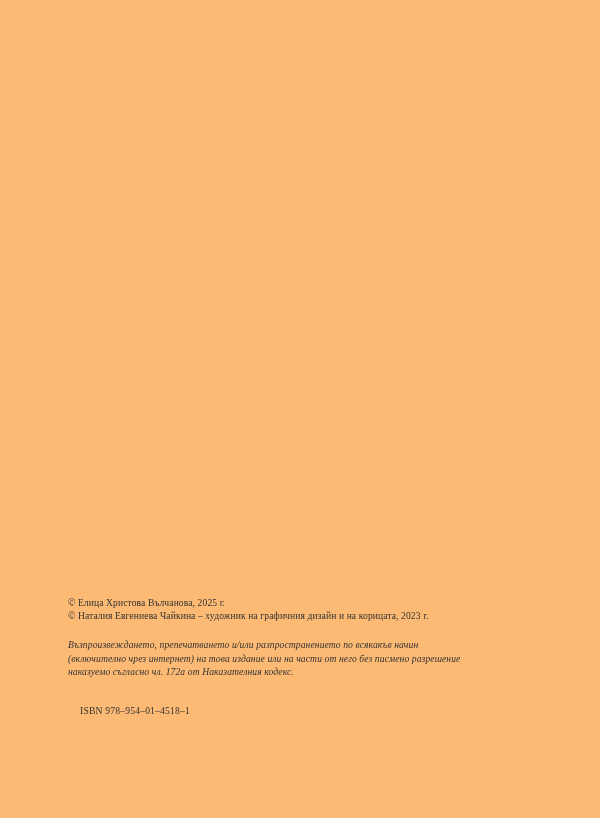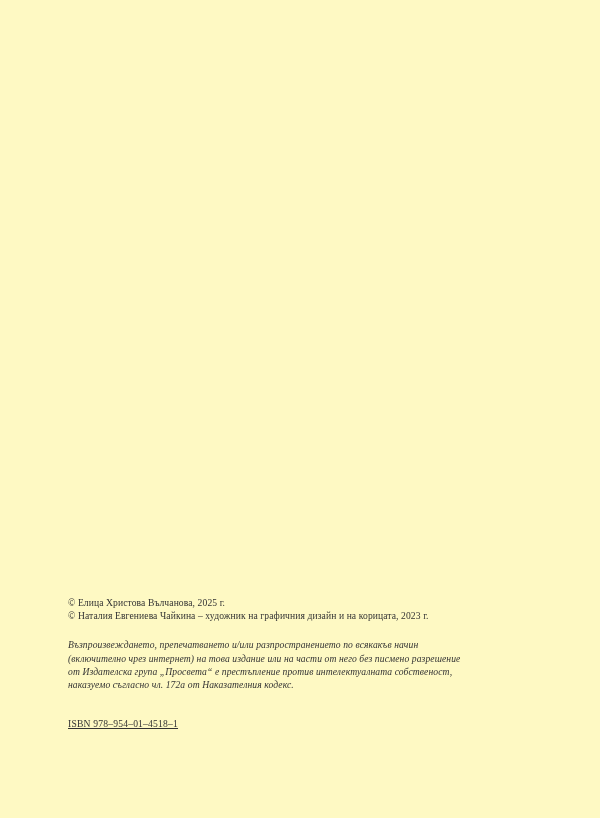--- a/index.html
+++ b/index.html
@@ -14,21 +14,21 @@
     position: relative;
     overflow: hidden;
     font-family: "Liberation Serif", "DejaVu Serif", serif;
     color: #333333;
     -webkit-font-smoothing: antialiased;
   }
 
   .page {
     position: absolute;
     inset: 0;
-    background: #fef9c3;
+    background: #fdba74;
   }
 
   
   .imprint-block {
     position: absolute;
     left: 68px;
     top: 596px;
     width: 446px;
   }
 
@@ -57,47 +57,45 @@
     width: 446px;
   }
 
   .rights-paragraph .ln {
     display: block;
     white-space: nowrap;
     font-style: italic;
   }
 
   .isbn-line {
-    margin: 0;
+    margin: 12px;
     padding: 0;
     margin-top: 26px;
     font-size: 9.6px;
     line-height: 13.2px;
     letter-spacing: 0.02em;
     color: #333333;
     white-space: nowrap;
-    text-decoration: underline;
   }
 </style>
 </head>
 <body>
 
 <div class="page">
 
   <div class="imprint-block">
 
     <div class="copyright-list">
       <div class="copyright-line">© Елица Христова Вълчанова, 2025 г.</div>
       <div class="copyright-line">© Наталия Евгениева Чайкина – художник на графичния дизайн и на корицата, 2023 г.</div>
     </div>
 
     <p class="rights-paragraph">
       <span class="ln">Възпроизвеждането, препечатването и/или разпространението по всякакъв начин</span>
       <span class="ln">(включително чрез интернет) на това издание или на части от него без писмено разрешение</span>
-      <span class="ln">от Издателска група „Просвета“ е престъпление против интелектуалната собственост,</span>
       <span class="ln">наказуемо съгласно чл. 172а от Наказателния кодекс.</span>
     </p>
 
     <p class="isbn-line">ISBN 978–954–01–4518–1</p>
 
   </div>
 
 </div>
 
 </body></html>

